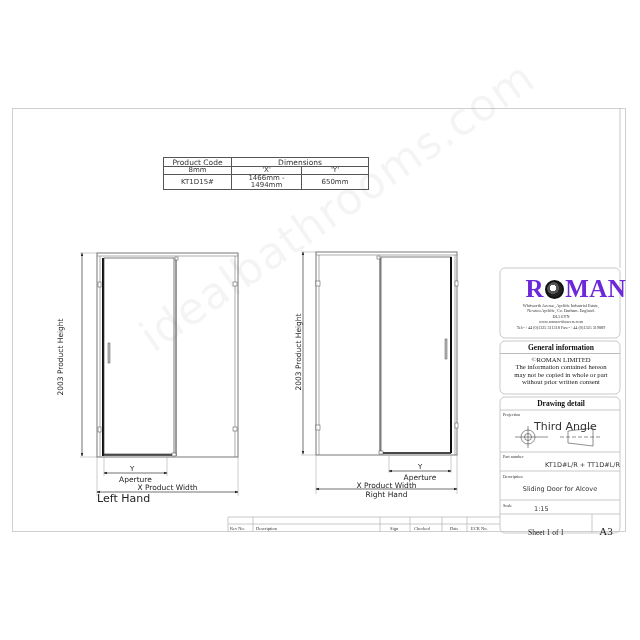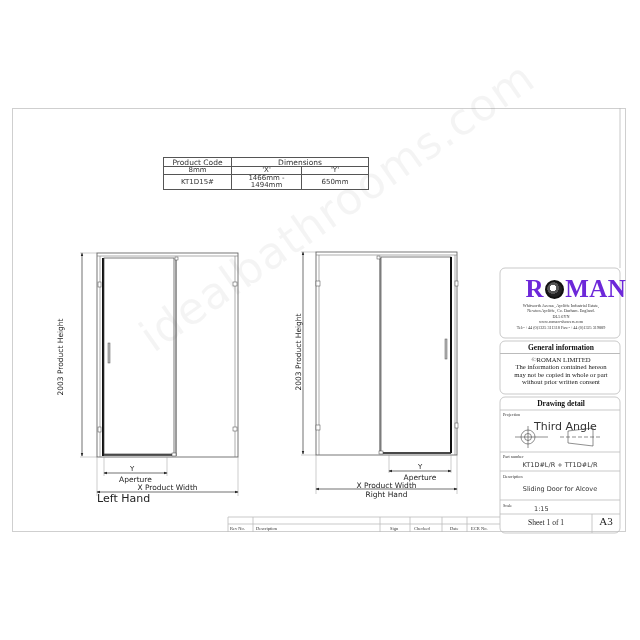--- a/index.html
+++ b/index.html
@@ -8,21 +8,21 @@
   .abs { position: absolute; }
   .sheet { position: absolute; left: 12px; top: 108px; width: 614px; height: 424px; border: 1px solid #cfcfcf; }
 
   
   .ptable { position: absolute; left: 163px; top: 157px; width: 206px; border-collapse: collapse; font-size: 7px; color: #333; }
   .ptable td { border: 1px solid #555; text-align: center; height: 7.5px; line-height: 7px; padding: 0; }
   .ptable .hdr td { font-size: 7.5px; height: 9px; }
 
   
   .svgwrap { position: absolute; left: 0; top: 0; width: 640px; height: 640px; }
-  .serif { font-family: "Liberation Serif", "DejaVu Serif", serif; }
+  .serif { font-family: "Liberation Serif", "DejaVu Serif", serif; margin-top: 10px; }
   .roman-logo { position: absolute; left: 518px; top: 275px; width: 116px; text-align: center; font-family: "Liberation Serif", serif; font-weight: bold; font-size: 25px; letter-spacing: 0.5px; color: #6d28d9; }
   .roman-logo .globe { display: inline-block; width: 19px; height: 19px; border-radius: 50%; border: 2px solid #111; background: radial-gradient(circle at 40% 40%, #fff 0 25%, #555 26% 45%, #222 46%); vertical-align: -2px; margin: 0 1px; }
   .addr { position: absolute; left: 502px; top: 303px; width: 118px; text-align: center; font-family: "Liberation Serif", serif; font-size: 4.2px; line-height: 5.4px; color: #333; }
   .gi-title { position: absolute; left: 502px; top: 343px; width: 118px; text-align: center; font-family: "Liberation Serif", serif; font-weight: bold; font-size: 7.5px; color: #111; }
   .gi-text { position: absolute; left: 502px; top: 356px; width: 118px; text-align: center; font-family: "Liberation Serif", serif; font-size: 6.7px; line-height: 7.4px; color: #222; }
   .dd-title { position: absolute; left: 502px; top: 399px; width: 118px; text-align: center; font-family: "Liberation Serif", serif; font-weight: bold; font-size: 7.5px; color: #111; }
   .small-label { position: absolute; font-family: "Liberation Serif", serif; font-size: 4.2px; color: #333; }
   .field-val { position: absolute; font-family: "DejaVu Sans", sans-serif; font-size: 6.5px; color: #333; }
   .hline { position: absolute; height: 1px; background: #bbb; }
 
@@ -200,21 +200,21 @@
   <div>©ROMAN LIMITED</div>
   <div>The information contained hereon</div>
   <div>may not be copied in whole or part</div>
   <div>without prior written consent</div>
 </div>
 
 <div class="dd-title">Drawing detail</div>
 <div class="small-label" style="left:503px;top:412px;">Projection</div>
 <div class="field-val" style="left:534px;top:420px;font-size:11px;">Third Angle</div>
 <div class="small-label" style="left:503px;top:454px;">Part number</div>
-<div class="field-val" style="left:500px;top:461px;width:120px;text-align:center;">KT1D#L/R + TT1D#L/R</div>
+<div class="field-val" style="left:500px;top:461px;width:120px;text-align:right;">KT1D#L/R + TT1D#L/R</div>
 <div class="small-label" style="left:503px;top:474px;">Description</div>
 <div class="field-val" style="left:500px;top:485px;width:120px;text-align:center;">Sliding Door for Alcove</div>
 <div class="small-label" style="left:503px;top:503px;">Scale</div>
 <div class="field-val" style="left:534px;top:505px;">1:15</div>
 <div class="abs serif" style="left:500px;top:518px;width:92px;text-align:center;font-size:7.5px;">Sheet 1 of 1</div>
 <div class="abs serif" style="left:592px;top:515px;width:28px;text-align:center;font-size:11px;">A3</div>
 
 <div class="rev-label" style="left:230px;">Rev No.</div>
 <div class="rev-label" style="left:256px;">Description</div>
 <div class="rev-label" style="left:390px;">Sign</div>

